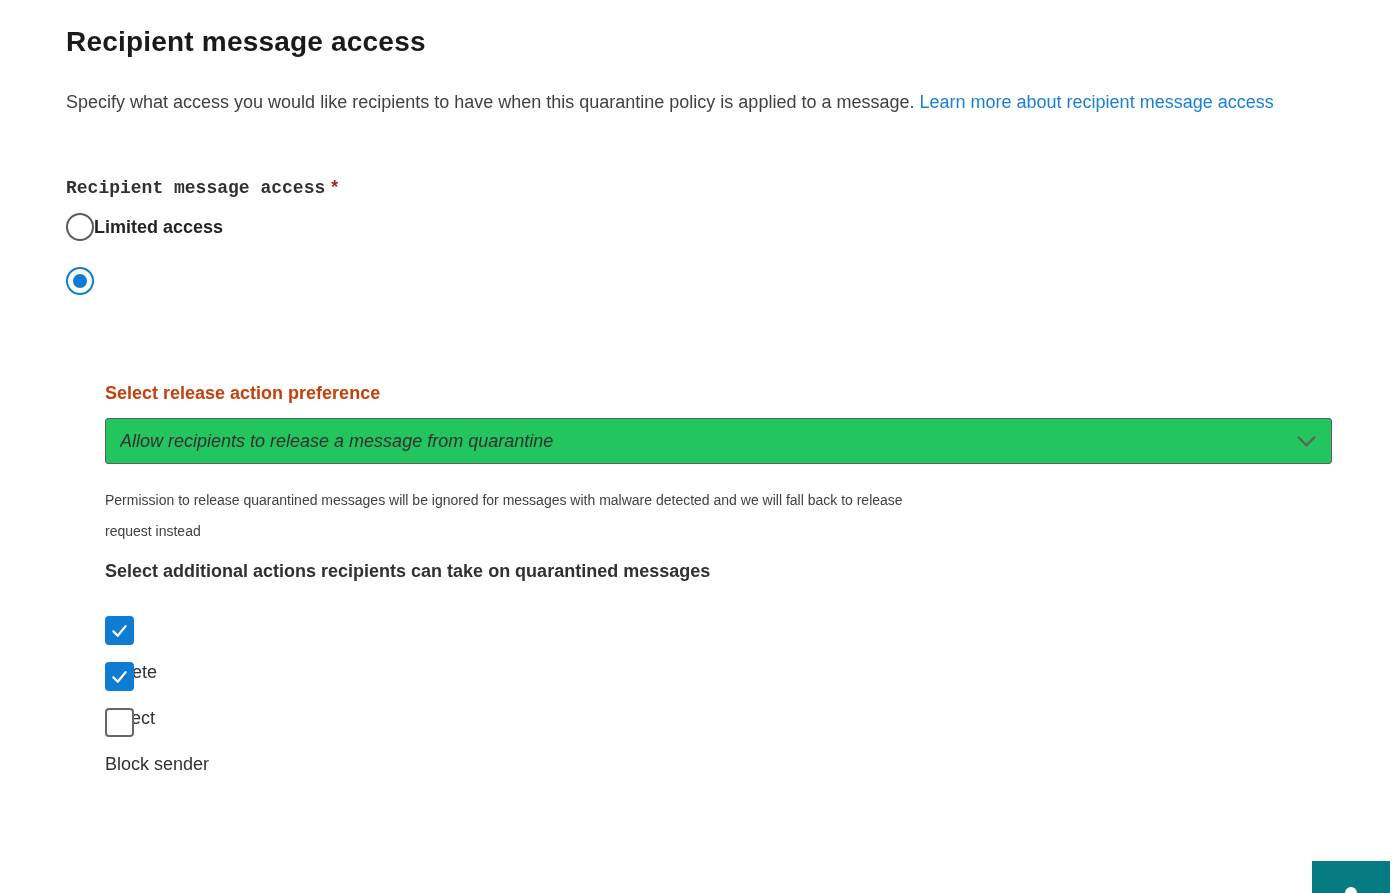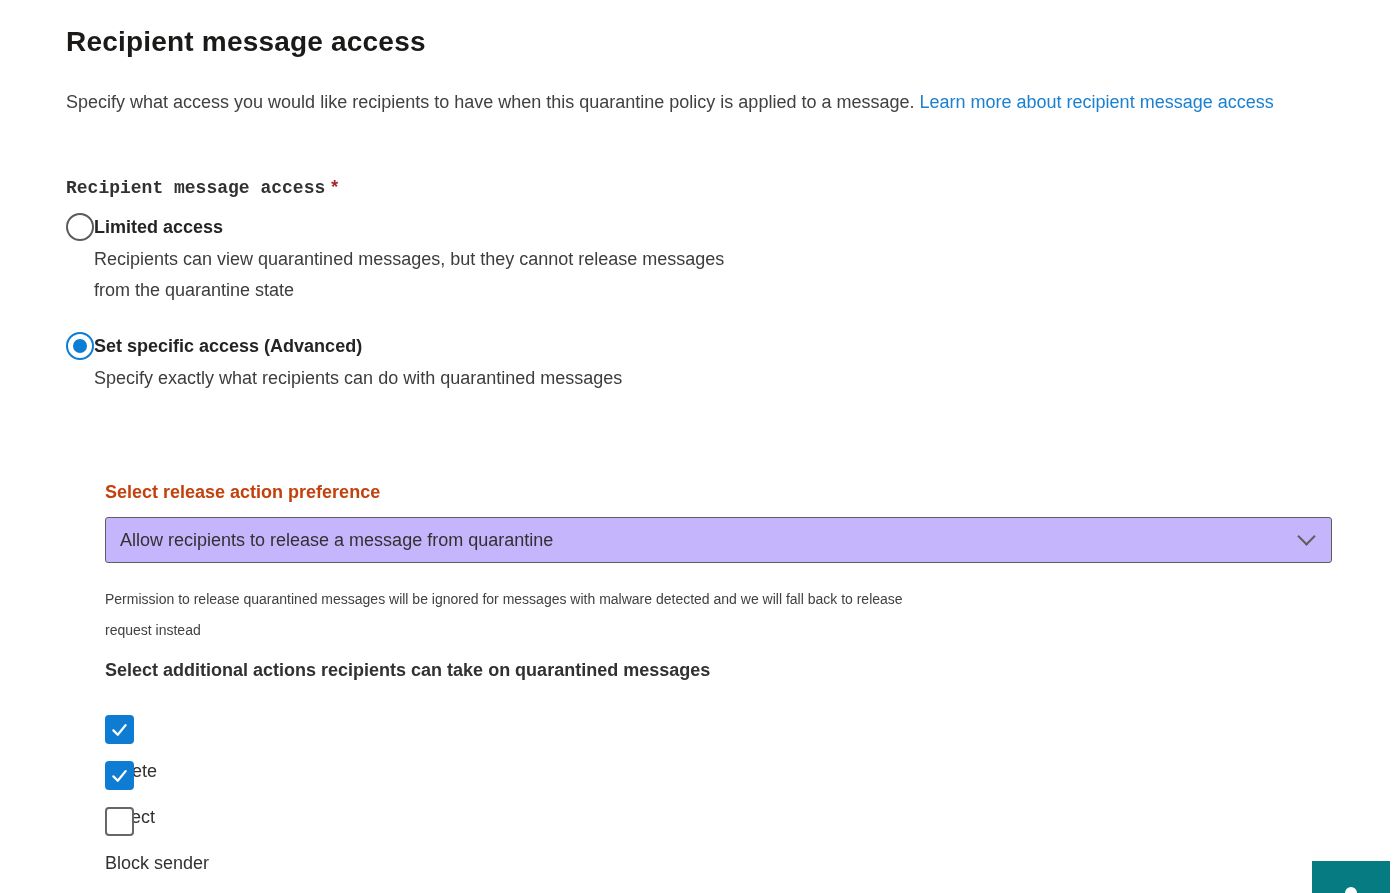--- a/index.html
+++ b/index.html
@@ -58,21 +58,22 @@
 
   
   .advanced { margin-left: 39px; margin-top: 86px; max-width: 1228px; }
   .sub-label { font-size: 18px; font-weight: 600; color: #c2410c; line-height: 25px; margin-bottom: 12px; }
   .combobox {
     height: 46px; width: 100%;
     border: 1px solid #605e5c; border-radius: 3px;
     display: flex; align-items: center;
     padding: 0 46px 0 14px;
     position: relative; cursor: pointer;
-    background: #c4b5fd;
+    background: #22c55e;
+    font-style: italic;
   }
   .combobox .value { font-size: 18px; color: #323130; white-space: nowrap; overflow: hidden; }
   .chevron {
     position: absolute; right: 18px; top: 50%;
     width: 13px; height: 13px; margin-top: -10px;
     border-right: 2px solid #5f5e5c; border-bottom: 2px solid #5f5e5c;
     transform: rotate(45deg);
   }
   .note {
     font-size: 14px; line-height: 31px; color: #424140;
@@ -114,33 +115,27 @@
   <h1 class="page-title">Recipient message access</h1>
 
   <p class="page-desc"><span>Specify what access you would like recipients to have when this quarantine policy is applied to a message.</span> <a>Learn more about recipient message access</a></p>
 
   <div class="field-label"><span>Recipient message access</span><span class="required">*</span></div>
 
   <div class="radio-option">
     <span class="radio"></span>
     <div class="radio-texts">
       <div class="radio-label">Limited access</div>
-      <div class="radio-desc">Recipients can view quarantined messages, but they cannot release messages
-from the quarantine state</div>
     </div>
   </div>
 
   <div class="radio-option">
     <span class="radio on">
         <span class="dot"></span>
       </span>
-    <div class="radio-texts">
-      <div class="radio-label">Set specific access (Advanced)</div>
-      <div class="radio-desc">Specify exactly what recipients can do with quarantined messages</div>
-    </div>
   </div>
 
   <div class="advanced">
 
     <div class="sub-label">Select release action preference</div>
 
     <div class="combobox">
       <span class="value">Allow recipients to release a message from quarantine</span>
       <span class="chevron"></span>
     </div>

